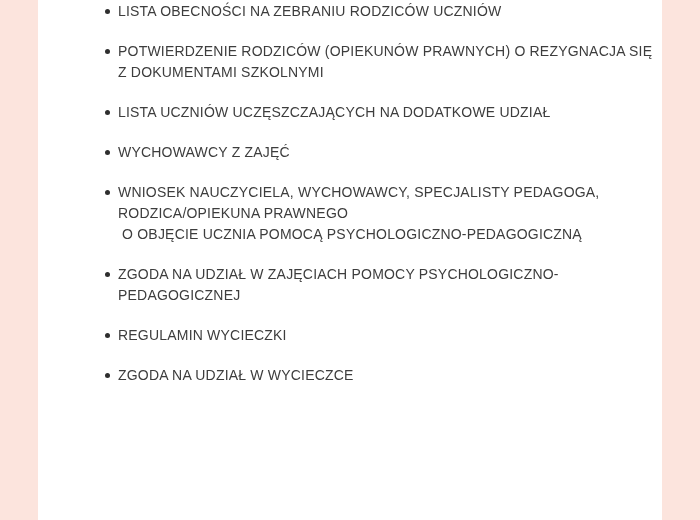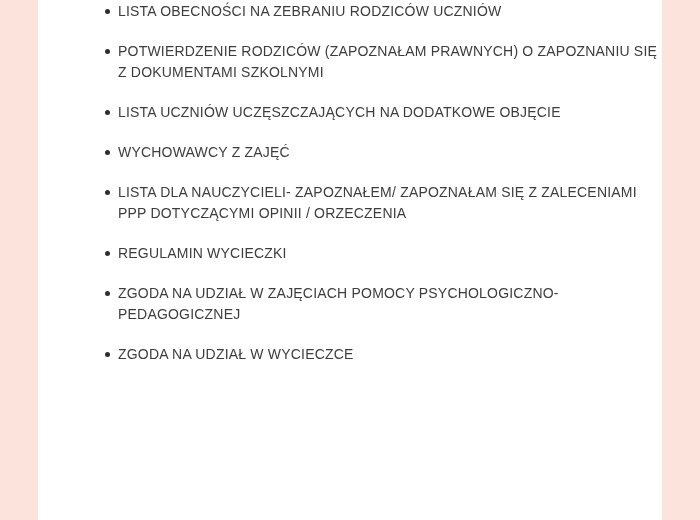--- a/index.html
+++ b/index.html
@@ -66,43 +66,44 @@
 <div class="frame right"></div>
 
 <div class="content">
   <ul class="checklist">
     <li>
       <span class="bullet"></span>
       <span class="txt">LISTA OBECNOŚCI NA ZEBRANIU RODZICÓW UCZNIÓW</span>
     </li>
     <li>
       <span class="bullet"></span>
-      <span class="txt">POTWIERDZENIE RODZICÓW (ZAPOZNAŁAM PRAWNYCH) O ZAPOZNANIU SIĘ
+      <span class="txt">POTWIERDZENIE RODZICÓW (OPIEKUNÓW PRAWNYCH) O REZYGNACJA SIĘ
 Z DOKUMENTAMI SZKOLNYMI</span>
     </li>
     <li>
       <span class="bullet"></span>
-      <span class="txt">LISTA UCZNIÓW UCZĘSZCZAJĄCYCH NA DODATKOWE OBJĘCIE</span>
+      <span class="txt">LISTA UCZNIÓW UCZĘSZCZAJĄCYCH NA DODATKOWE UDZIAŁ</span>
     </li>
     <li>
       <span class="bullet"></span>
       <span class="txt">WYCHOWAWCY Z ZAJĘĆ</span>
     </li>
     <li>
       <span class="bullet"></span>
-      <span class="txt">LISTA DLA NAUCZYCIELI- ZAPOZNAŁEM/ ZAPOZNAŁAM SIĘ Z ZALECENIAMI
-PPP DOTYCZĄCYMI OPINII / ORZECZENIA</span>
-    </li>
-    <li>
-      <span class="bullet"></span>
-      <span class="txt">REGULAMIN WYCIECZKI</span>
+      <span class="txt">WNIOSEK NAUCZYCIELA, WYCHOWAWCY, SPECJALISTY PEDAGOGA,
+RODZICA/OPIEKUNA PRAWNEGO
+ O OBJĘCIE UCZNIA POMOCĄ PSYCHOLOGICZNO-PEDAGOGICZNĄ</span>
     </li>
     <li>
       <span class="bullet"></span>
       <span class="txt">ZGODA NA UDZIAŁ W ZAJĘCIACH POMOCY PSYCHOLOGICZNO-
 PEDAGOGICZNEJ</span>
+    </li>
+    <li>
+      <span class="bullet"></span>
+      <span class="txt">REGULAMIN WYCIECZKI</span>
     </li>
     <li>
       <span class="bullet"></span>
       <span class="txt">ZGODA NA UDZIAŁ W WYCIECZCE</span>
     </li>
   </ul>
 </div>
 
 </body></html>

